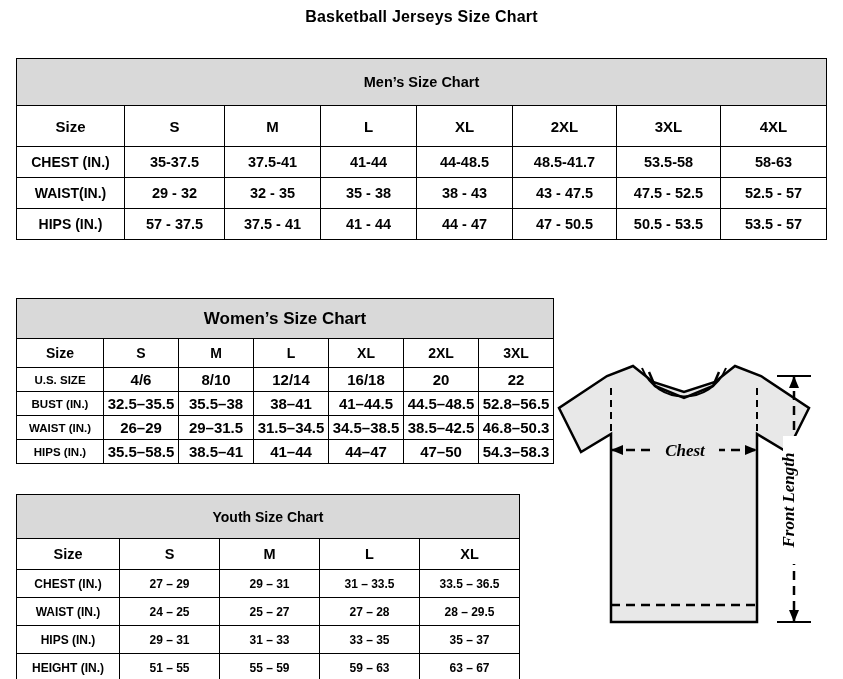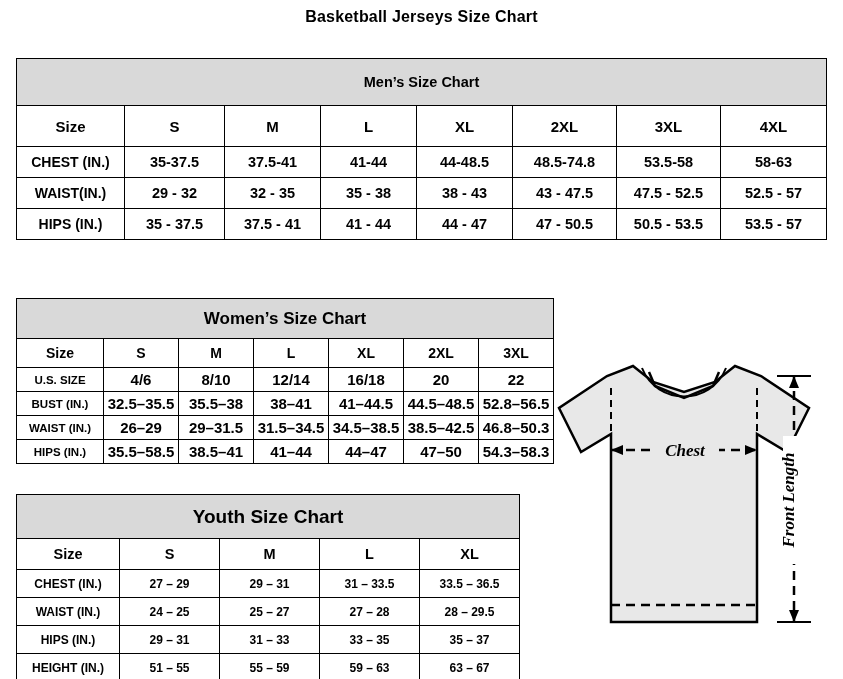--- a/index.html
+++ b/index.html
@@ -54,21 +54,21 @@
   #womens-chart { left: 16px; top: 298px; }
   #womens-chart table { width: 537px; }
   #womens-chart td { height: 21px; font-size: 15px; }
   #womens-chart .caption-cell { font-size: 17px; }
   #womens-chart .hdr td { font-size: 14px; height: 26px; }
   #womens-chart .rowlabel { font-size: 11.5px; }
   
   #youth-chart { left: 16px; top: 494px; }
   #youth-chart table { width: 503px; }
   #youth-chart td { height: 25px; font-size: 12px; }
-  #youth-chart .caption-cell { font-size: 19px; }
+  #youth-chart .caption-cell { font-size: 14px; }
   #youth-chart .hdr td { font-size: 14.5px; height: 28px; }
   #youth-chart .rowlabel { font-size: 12px; }
   
   #shirt-diagram {
     position: absolute;
     left: 545px;
     top: 330px;
     width: 290px;
     height: 330px;
   }
@@ -110,37 +110,37 @@
         <td>2XL</td>
         <td>3XL</td>
         <td>4XL</td>
       </tr>
       <tr>
         <td class="rowlabel">CHEST (IN.)</td>
         <td>35-37.5</td>
         <td>37.5-41</td>
         <td>41-44</td>
         <td>44-48.5</td>
-        <td>48.5-74.8</td>
+        <td>48.5-41.7</td>
         <td>53.5-58</td>
         <td>58-63</td>
       </tr>
       <tr>
         <td class="rowlabel">WAIST(IN.)</td>
         <td>29 - 32</td>
         <td>32 - 35</td>
         <td>35 - 38</td>
         <td>38 - 43</td>
         <td>43 - 47.5</td>
         <td>47.5 - 52.5</td>
         <td>52.5 - 57</td>
       </tr>
       <tr>
         <td class="rowlabel">HIPS (IN.)</td>
-        <td>35 - 37.5</td>
+        <td>57 - 37.5</td>
         <td>37.5 - 41</td>
         <td>41 - 44</td>
         <td>44 - 47</td>
         <td>47 - 50.5</td>
         <td>50.5 - 53.5</td>
         <td>53.5 - 57</td>
       </tr>
     </tbody>
   </table>
 </div>

